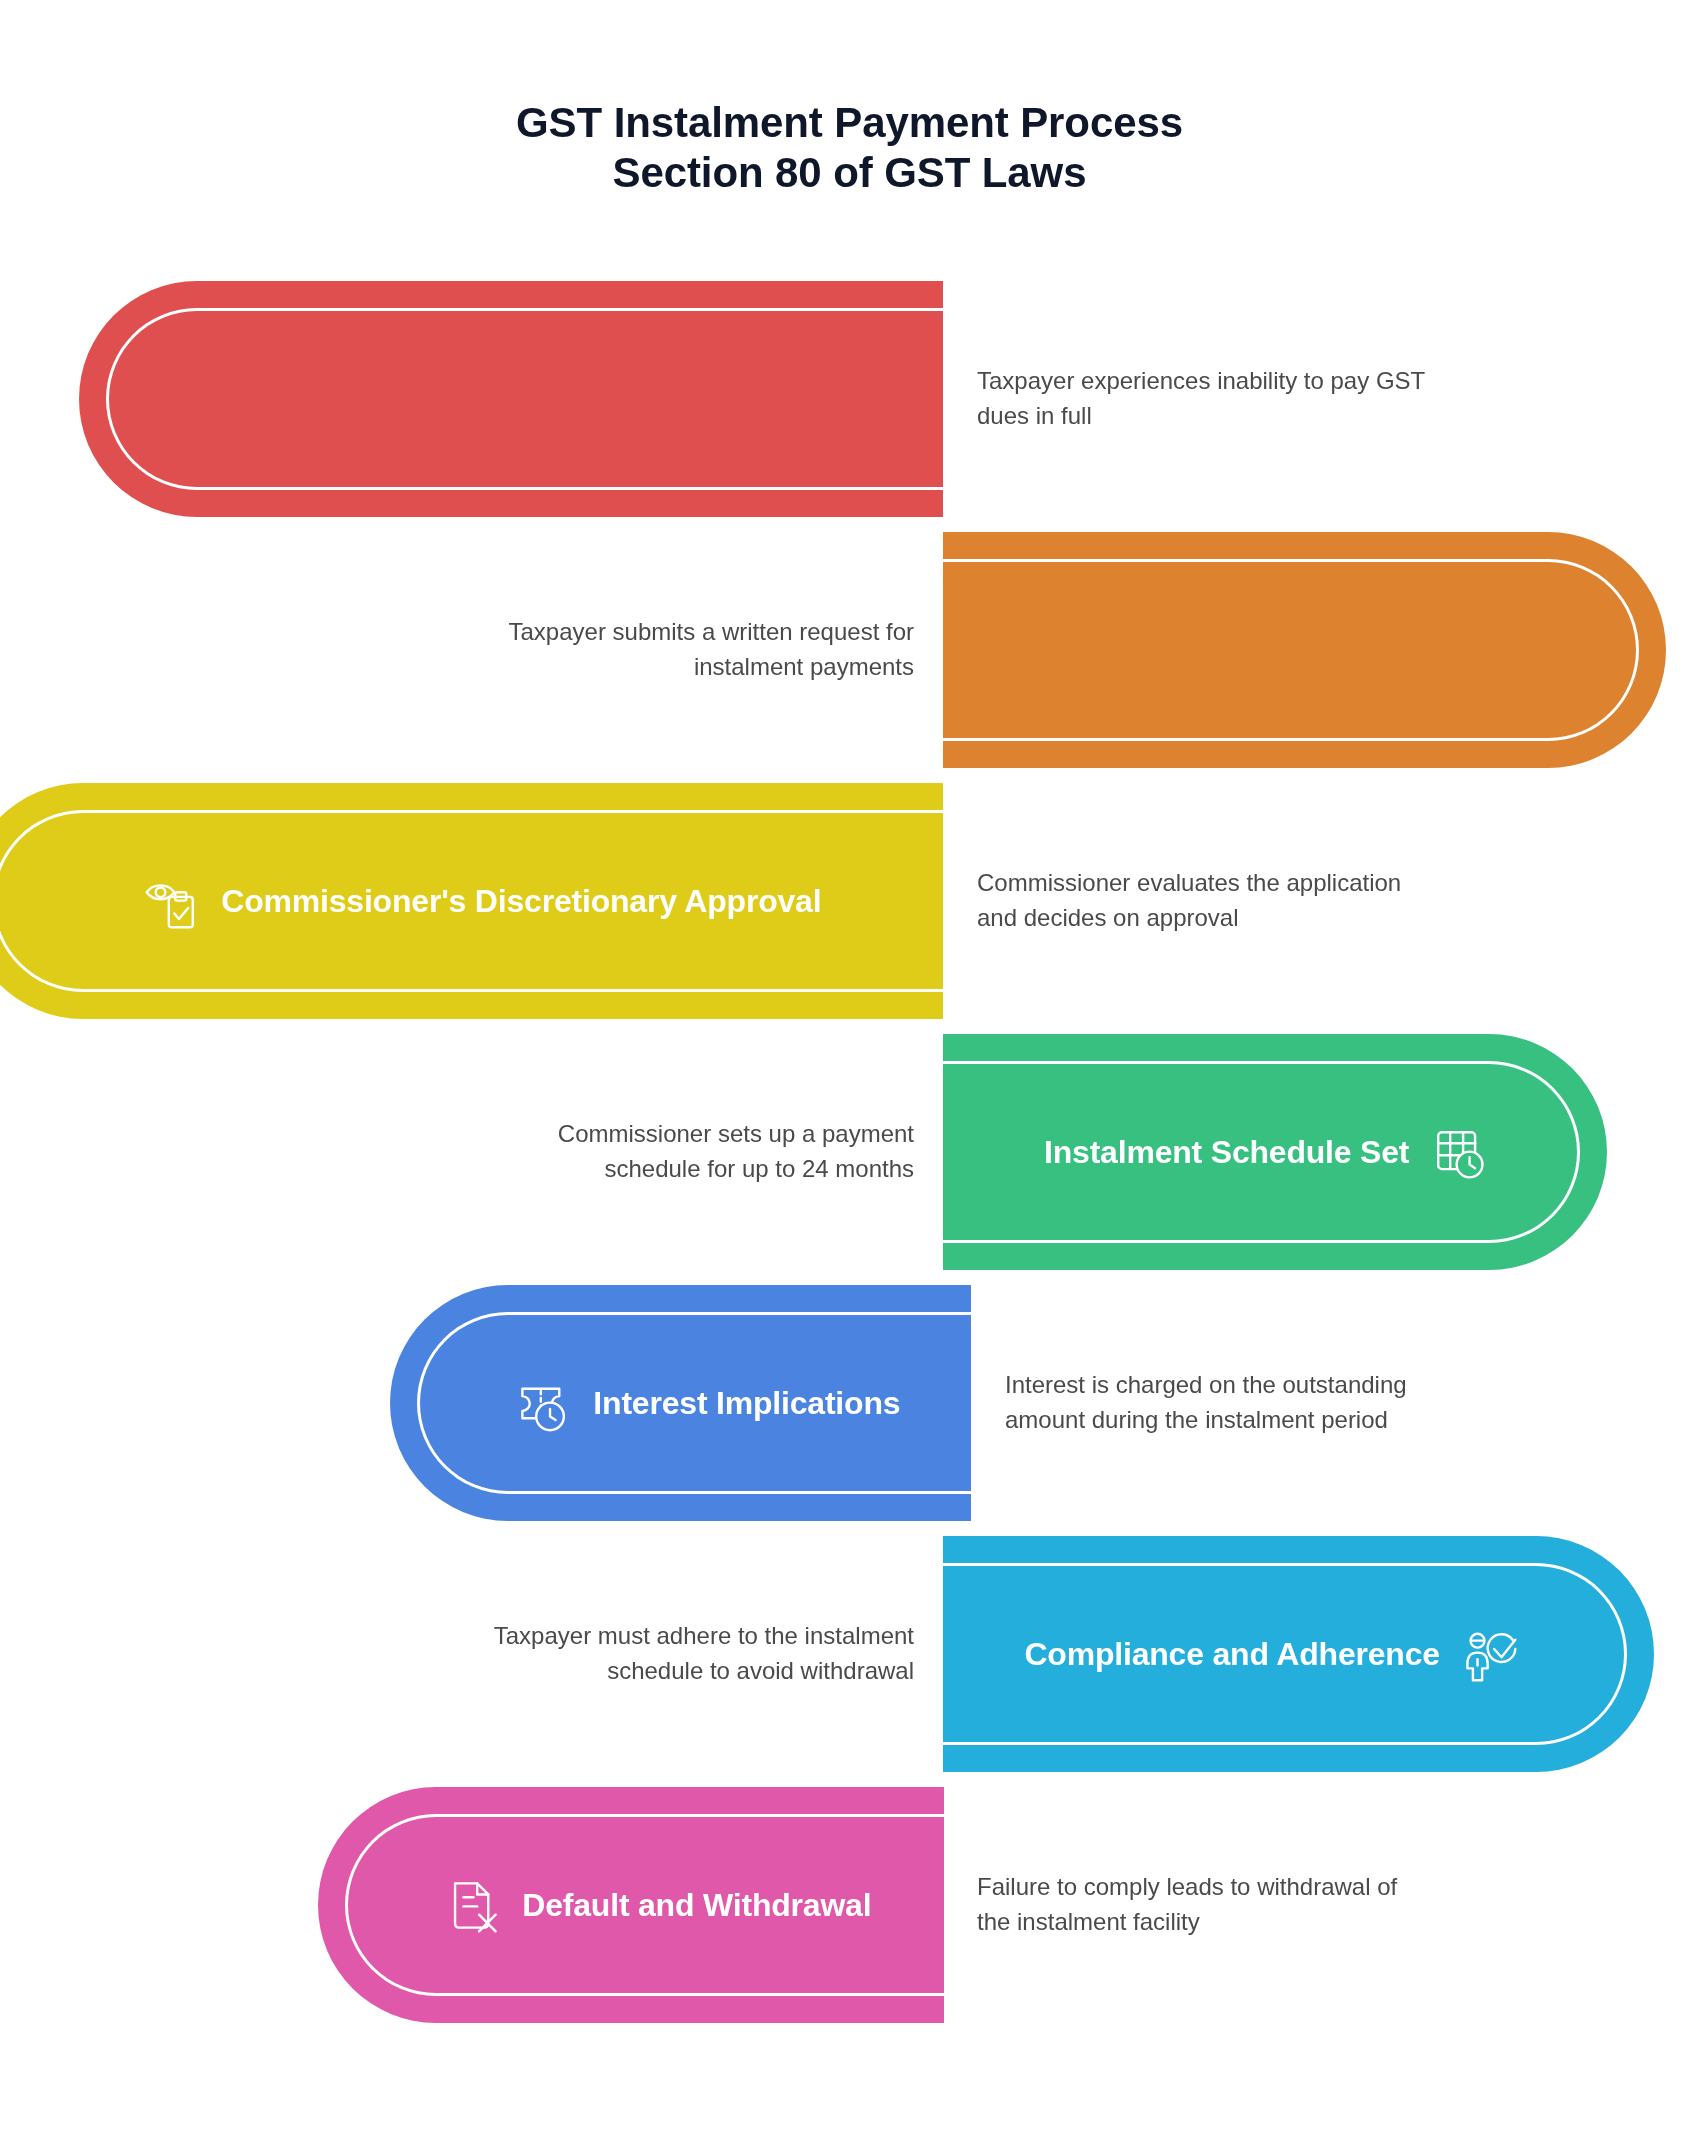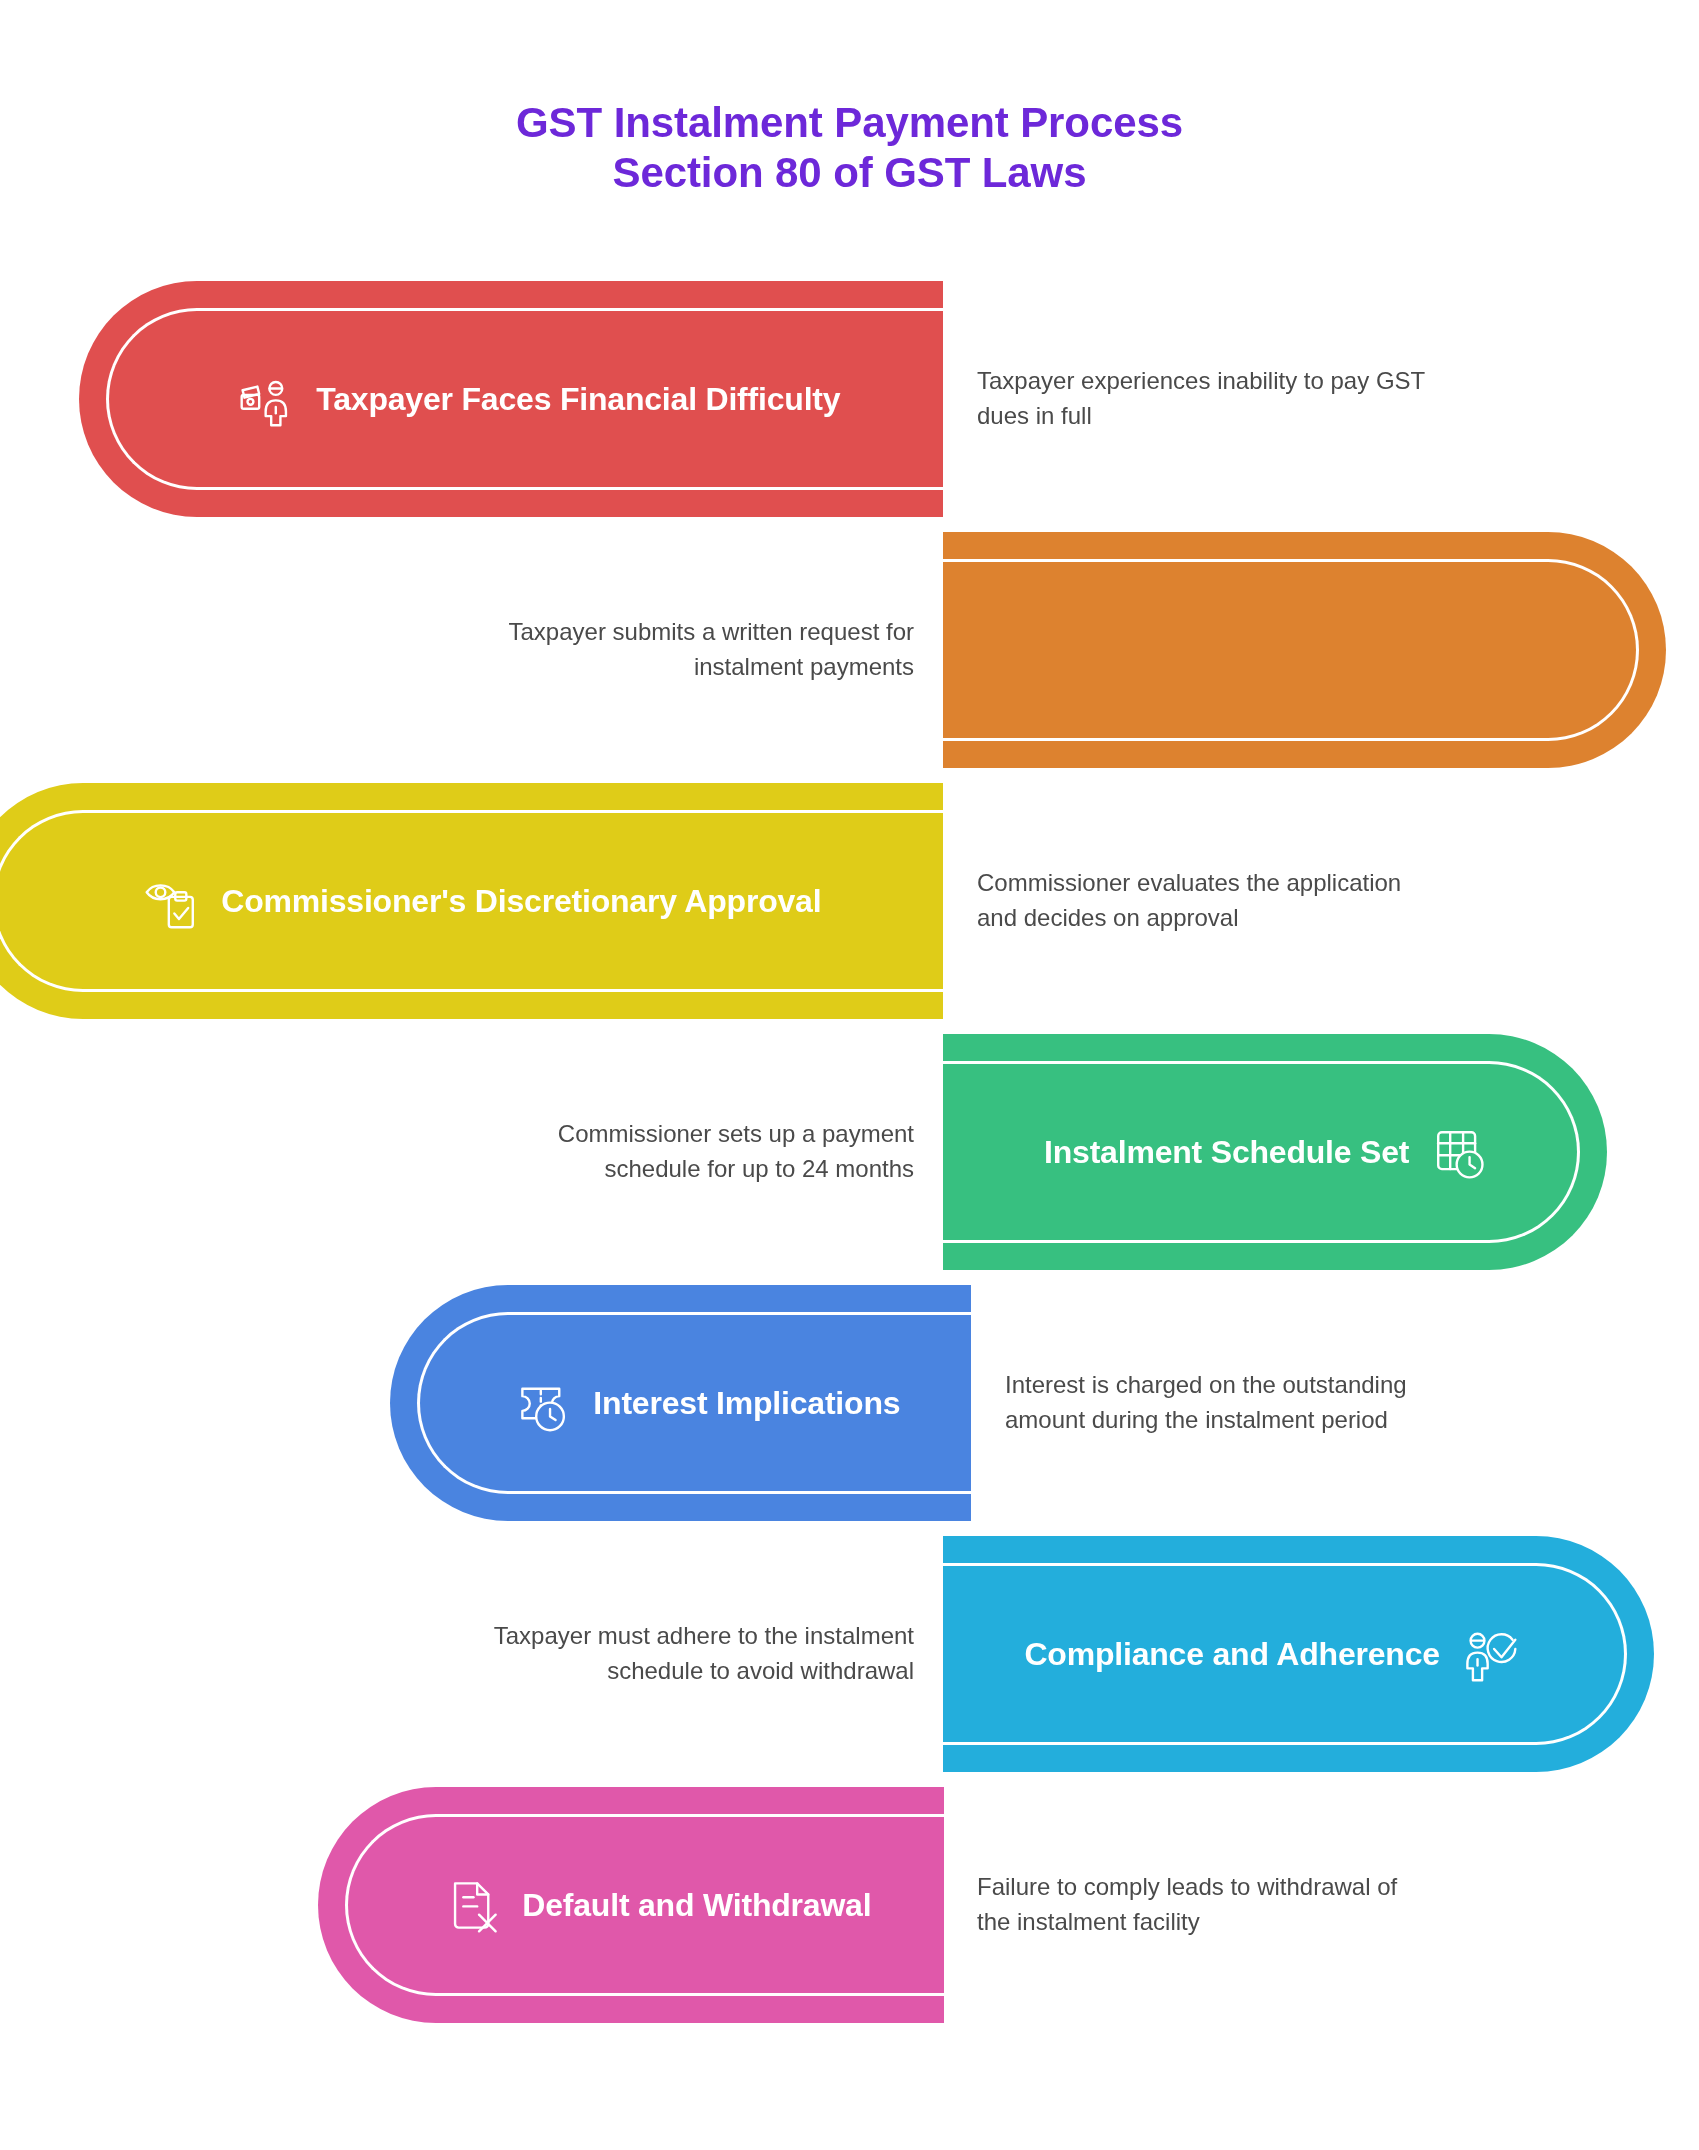--- a/index.html
+++ b/index.html
@@ -20,21 +20,21 @@
     position: absolute;
     top: 98px;
     left: 0;
     width: 1699px;
     text-align: center;
   }
   #title-block .title-line {
     display: block;
     font-size: 42px;
     font-weight: bold;
-    color: #6d28d9;
+    color: #0f172a;
     line-height: 1.18;
     letter-spacing: -0.1px;
   }
 
   
   #flow {
     position: absolute;
     top: 0;
     left: 0;
     width: 1699px;
@@ -110,34 +110,20 @@
 <div id="title-block">
   <span class="title-line">GST Instalment Payment Process</span>
   <span class="title-line">Section 80 of GST Laws</span>
 </div>
 
 <div id="flow">
 
   <div class="row" style="top:281px;height:236px;">
     <div class="bar" style="left:79px;width:864px;border-radius:118px 0 0 118px;background:#E04F4F;">
       <div class="bar-inner-outline" style="left:27px;right:0;border-right:none;border-radius:91px 0 0 91px;"></div>
-    </div>
-    <div class="bar-content" style="left:134px;width:810px;justify-content:center;">
-      <span class="bar-icon">
-        <svg viewBox="0 0 64 64" fill="none" stroke="#ffffff" stroke-width="2.6" stroke-linecap="round" stroke-linejoin="round">
-          <path d="M5 22 L21 18 L23 26 L7 30 Z"></path>
-          <rect x="4" y="27" width="19" height="15" rx="2"></rect>
-          <circle cx="13.5" cy="34.5" r="3.2"></circle>
-          <circle cx="41" cy="20" r="7"></circle>
-          <path d="M34.5 20 H47.5"></path>
-          <path d="M41 33 C33 33 30 38 30 45 V50 H36 V60 H46 V50 H52 V45 C52 38 49 33 41 33 Z"></path>
-          <path d="M41 40 V47"></path>
-        </svg>
-      </span>
-      <span class="bar-label">Taxpayer Faces Financial Difficulty</span>
     </div>
     <div class="desc desc-right">
       <span>Taxpayer experiences inability to pay GST dues in full</span>
     </div>
   </div>
 
   <div class="row" style="top:532px;height:236px;">
     <div class="bar" style="left:943px;width:723px;border-radius:0 118px 118px 0;background:#DD822F;">
       <div class="bar-inner-outline" style="left:0;right:27px;border-left:none;border-radius:0 91px 91px 0;"></div>
     </div>

